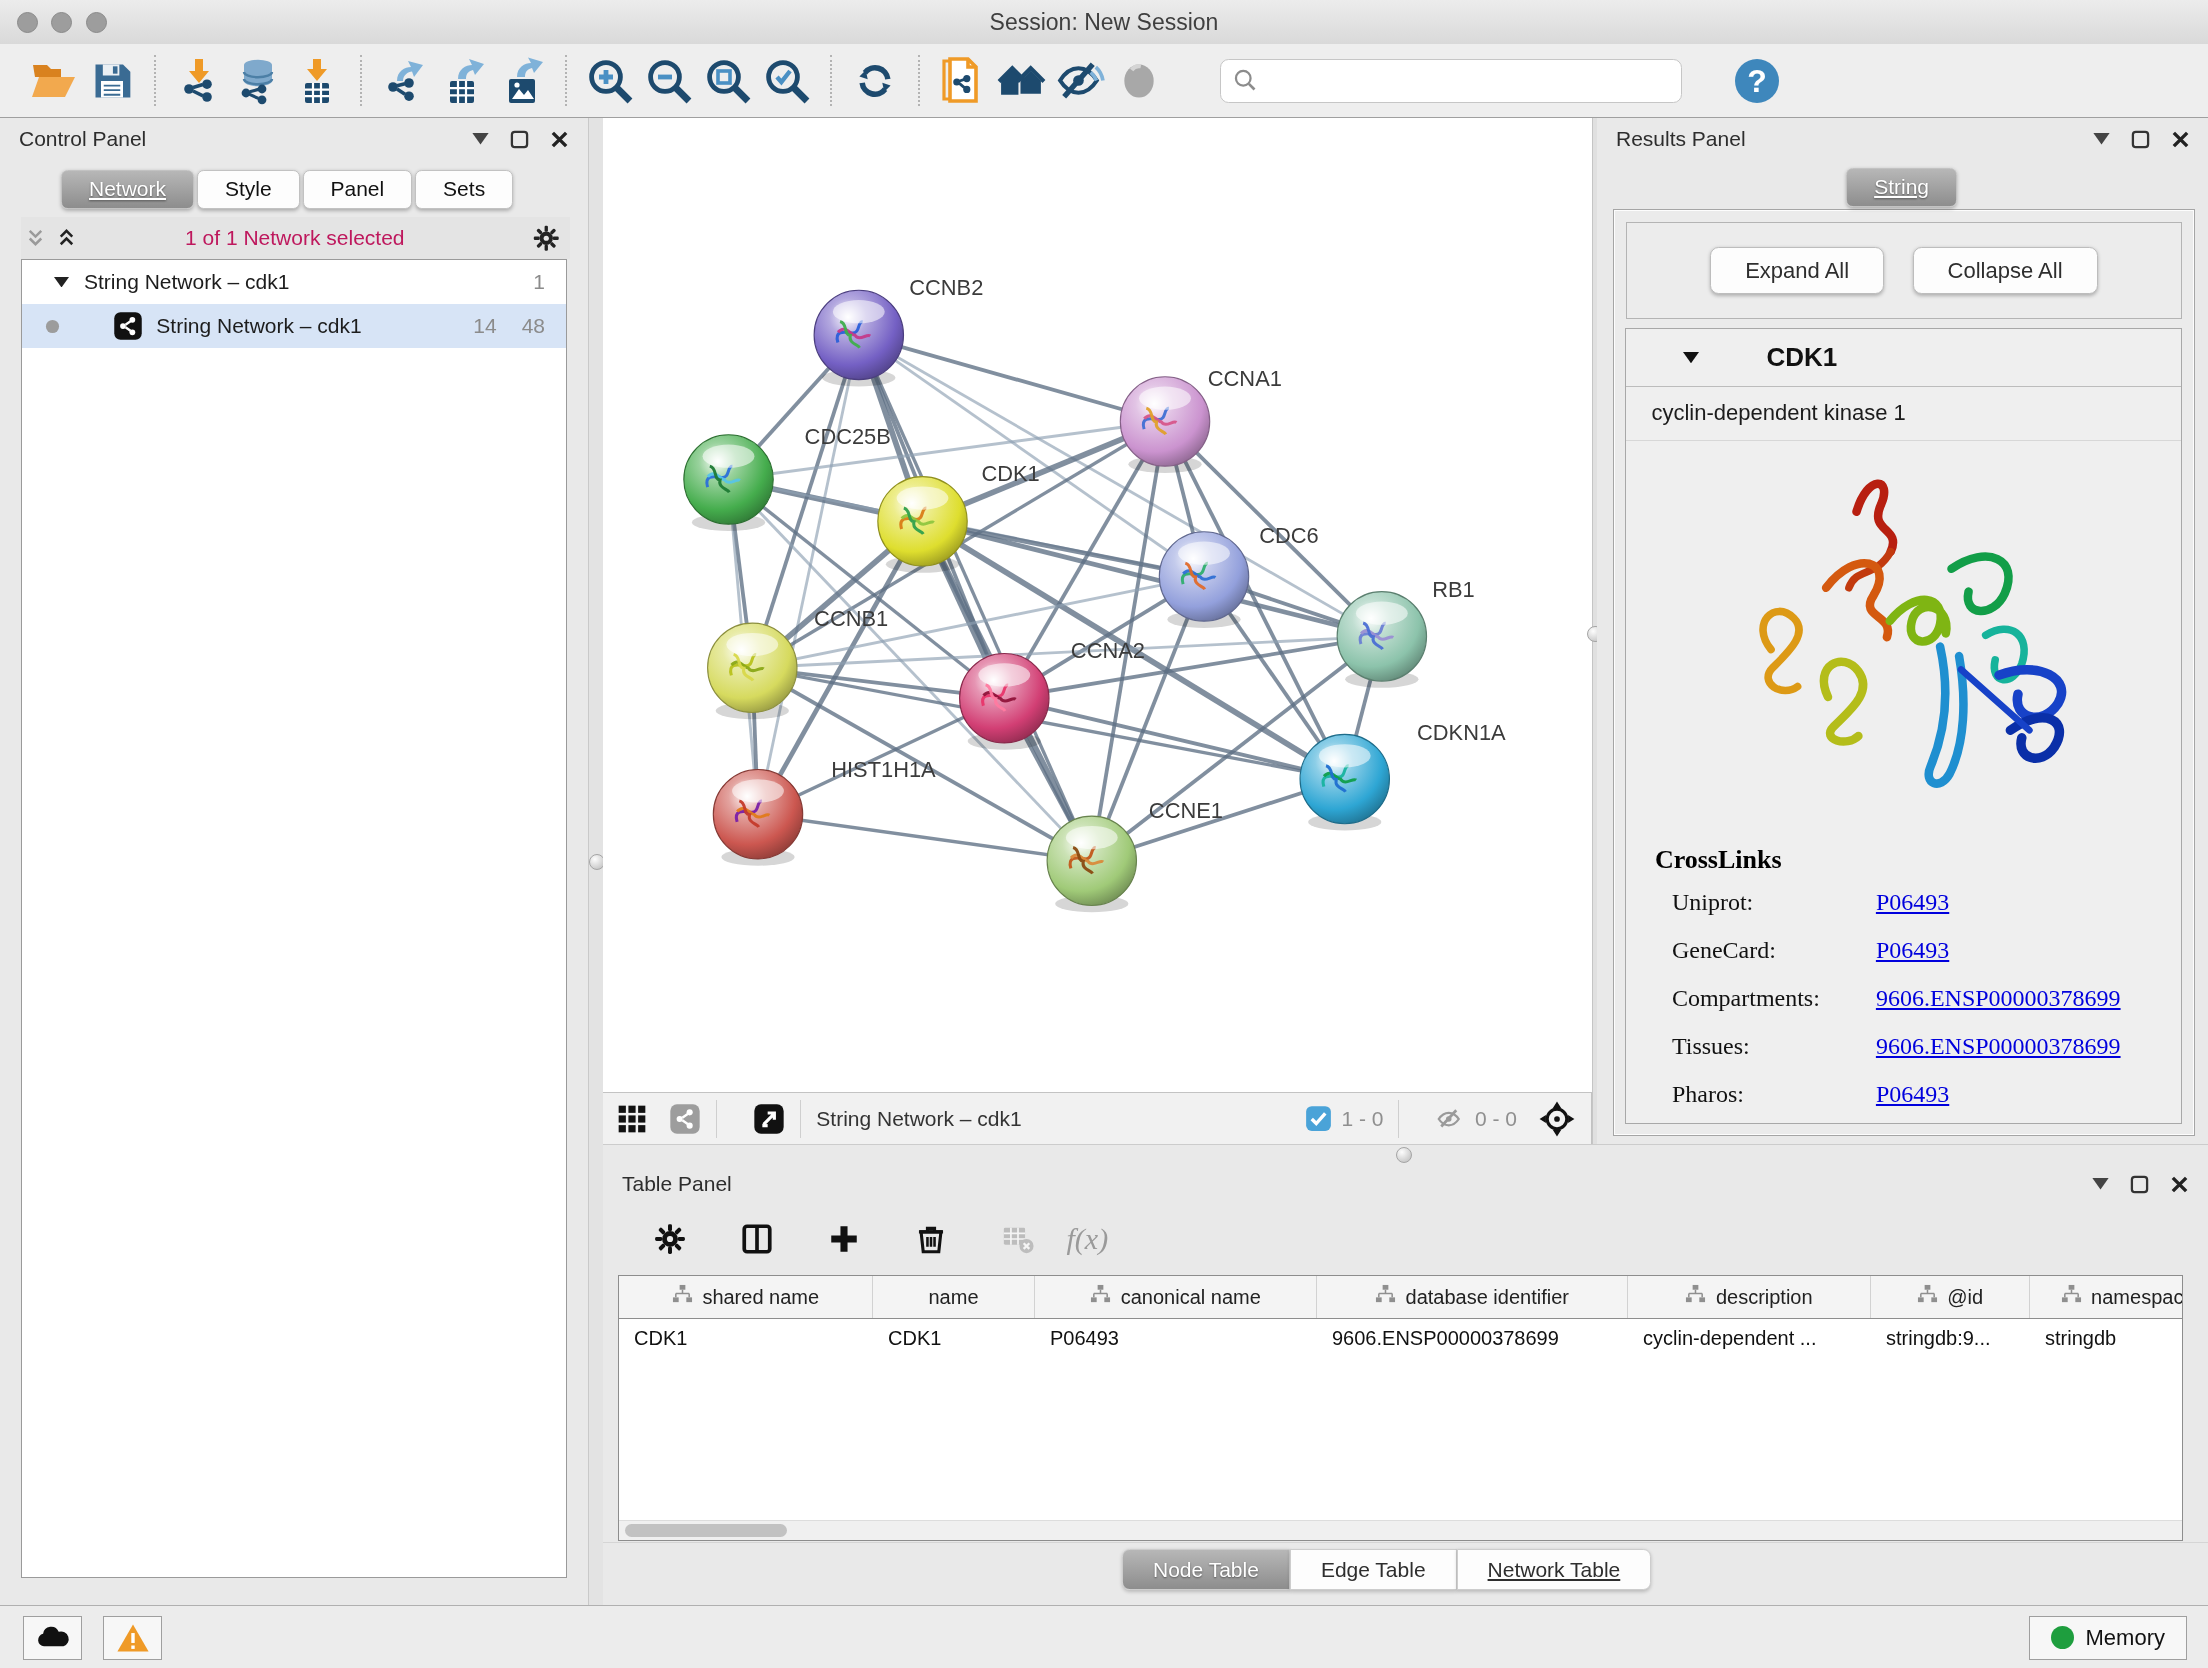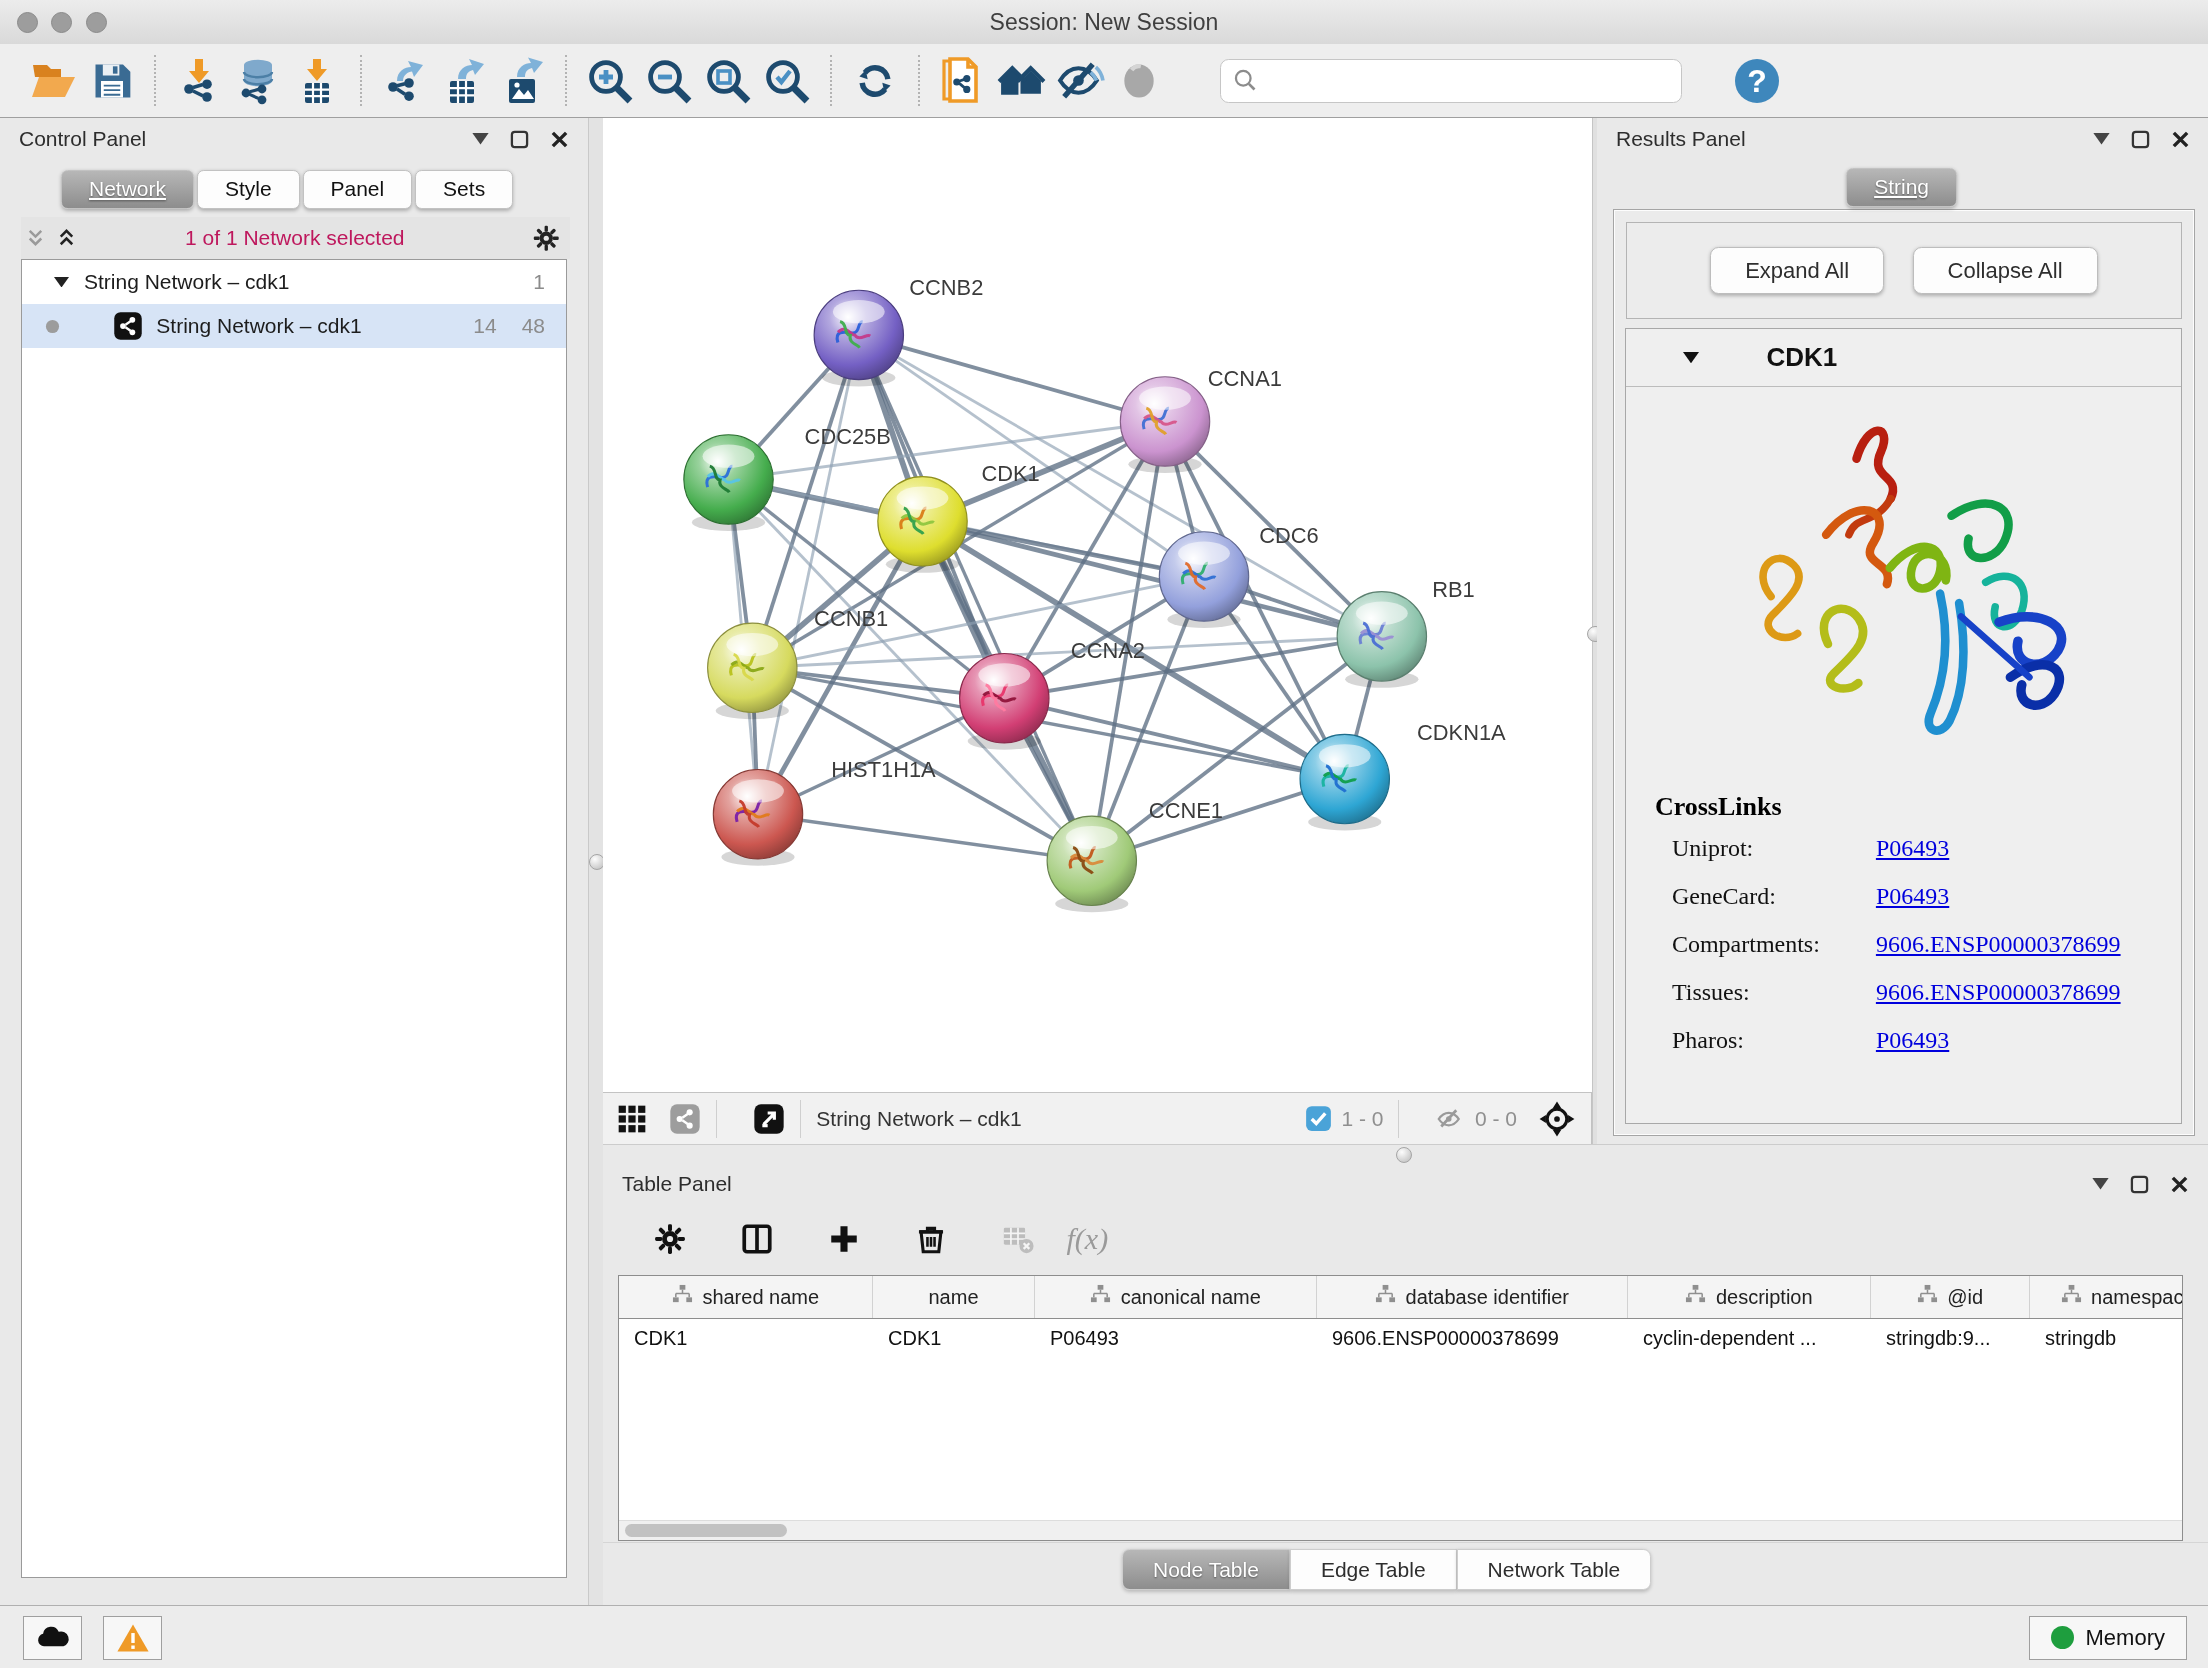--- a/index.html
+++ b/index.html
@@ -85,21 +85,21 @@
   .th{display:flex;align-items:center;justify-content:center;gap:9.5px;font-size:20px;color:#222;
     border-right:1px solid #d2d2d2;box-sizing:border-box;flex:0 0 auto;overflow:hidden;white-space:nowrap;}
   .trowd{display:flex;height:40px;}
   .td{font-size:20px;color:#111;padding:7.6px 0 0 15px;box-sizing:border-box;flex:0 0 auto;
       overflow:hidden;white-space:nowrap;}
   .hscroll{position:absolute;left:0;right:0;bottom:0;height:19px;background:#f0f0f0;border-top:1px solid #ddd;}
   .hthumb{position:absolute;left:5.7px;top:2.9px;width:162px;height:13.3px;border-radius:6.7px;background:#c2c2c2;}
   .tp-tabs{position:absolute;left:519px;top:386px;display:flex;}
   .btab{padding:7.6px 30px;font-size:21px;background:#fdfdfd;border:1px solid #cdcdcd;box-shadow:0 1.9px 3.8px rgba(0,0,0,.2);}
   .btab:first-child{border-radius:7.6px 0 0 7.6px;}
-  .btab:last-child{border-radius:0 7.6px 7.6px 0;}
+  .btab:last-child{border-radius:0 7.6px 7.6px 0;text-decoration:underline;}
   .btab.sel{background:linear-gradient(#b7b7b7,#8d8d8d);color:#fff;text-shadow:0 1px 1.9px rgba(0,0,0,.45);}
   .tp-botline{position:absolute;left:0;right:0;top:379px;border-top:1px solid #d5d5d5;}
   
   .sbar{position:absolute;left:0;top:1605px;width:100%;height:63px;background:#ececec;border-top:1px solid #b0b0b0;}
   .sbtn{position:absolute;top:9.5px;width:57px;height:42px;background:#f7f7f7;border:1.9px solid #9f9f9f;
     display:flex;align-items:center;justify-content:center;}
   .membtn{position:absolute;right:21px;top:9.5px;height:42px;background:#f7f7f7;border:1.9px solid #9f9f9f;
     display:flex;align-items:center;gap:11.4px;padding:0 21px;font-size:22px;color:#111;}
   .memdot{width:23px;height:23px;border-radius:50%;background:#1e9e3e;}
 </style>
@@ -690,20 +690,21 @@
       </div>
       <div class="rp-entry">
         <div class="e-head">
           <span class="picon" style="margin-left:57px">
             <svg width="16" height="11.4" viewBox="0 0 10 7">
                 <polygon points="0,0 10,0 5,7" fill="#111"></polygon>
               </svg>
             </span>
           <span class="e-name">CDK1</span>
         </div>
+        <div class="e-desc">cyclin-dependent kinase 1</div>
         <div class="e-img">
           <svg width="380" height="390" viewBox="0 0 400 410">
             <g fill="none" stroke-linecap="round">
               <path d="M150,70 C162,30 188,34 176,62 C162,92 198,86 186,112" stroke="#b81f10" stroke-width="9"></path>
               <path d="M186,112 C170,140 150,128 142,150" stroke="#c23a0e" stroke-width="8"></path>
               <path d="M118,150 C150,108 190,122 168,158 C152,182 190,178 182,202" stroke="#d4590f" stroke-width="9"></path>
               <path d="M60,215 C38,188 64,162 84,182 C100,198 78,218 62,234 C46,250 72,266 88,254" stroke="#dd9a16" stroke-width="8"></path>
               <path d="M120,265 C104,232 136,216 152,238 C168,260 142,280 126,296 C112,310 140,318 152,306" stroke="#b4bd1a" stroke-width="9"></path>
               <path d="M185,185 C212,152 244,158 238,188 C233,214 202,212 208,186 C214,160 250,168 244,198" stroke="#7fb513" stroke-width="9"></path>
               <path d="M250,130 C288,104 322,120 306,156 C294,182 262,180 268,154" stroke="#129e48" stroke-width="9"></path>

